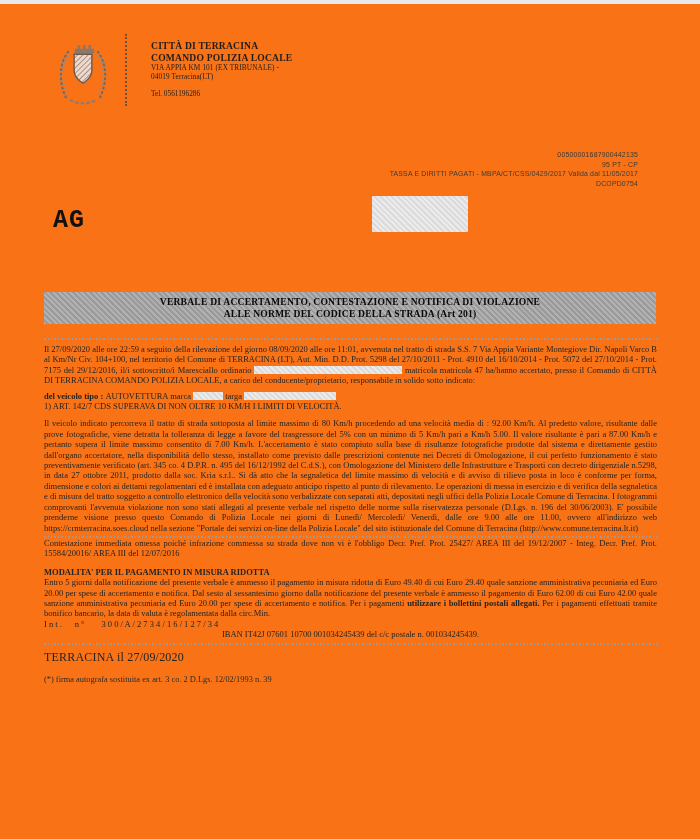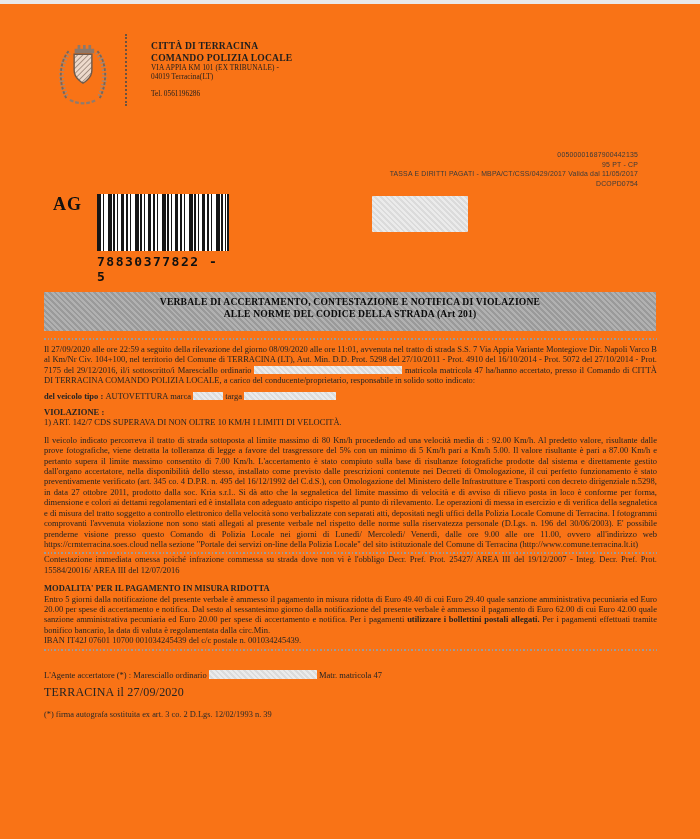--- a/index.html
+++ b/index.html
@@ -29,23 +29,23 @@
   
   .redact {
     background-color:#dbdbdb;
     background-image:repeating-linear-gradient(45deg, rgba(255,255,255,.45) 0 2px, rgba(0,0,0,0) 2px 4px);
   }
   .postal-redaction { position:absolute; top:192px; left:372px; width:96px; height:36px; border-radius:1px; }
   .r-inline { display:inline-block; vertical-align:baseline; height:8px; transform:translateY(1px); }
 
   
   .ag-label {
-    position:absolute; top:190px; left:53px;
-    font-family:Liberation Serif, serif;
-    font-weight:bold; font-size:18px; letter-spacing:1px; color:#111;
+    position:absolute; top:202px; left:53px;
+    font-family:Liberation Mono, monospace;
+    font-weight:bold; font-size:25px; letter-spacing:1px; color:#111;
   }
   .barcode-wrap { position:absolute; top:190px; left:97px; width:134px; text-align:left; }
   .barcode-bars {
     height:57px; width:132px;
     background:repeating-linear-gradient(90deg,
       #161616 0 2px, #fff 2px 4px,
       #161616 4px 5px, #fff 5px 9px,
       #161616 9px 13px, #fff 13px 14px,
       #161616 14px 16px, #fff 16px 18px,
       #161616 18px 19px, #fff 19px 22px,
@@ -55,21 +55,21 @@
   .barcode-number {
     margin-top:3px; font-family:"DejaVu Sans Mono","Liberation Mono",monospace;
     font-weight:bold; font-size:13px; letter-spacing:1.5px; color:#111;
   }
 
   
   .banner {
     position:absolute; top:288px; left:44px; width:612px;
     background-color:#a2a2a2;
     background-image:repeating-linear-gradient(45deg, rgba(255,255,255,.16) 0 2px, rgba(0,0,0,.05) 2px 4px);
-    text-align:center; padding:4px 4px 12px; color:#090909;
+    text-align:center; padding:4px 4px 5px; color:#090909;
   }
   .banner-l { font-weight:bold; font-size:9.6px; line-height:11.6px; letter-spacing:.2px; }
   .banner-l3 { font-size:8.8px; }
 
   
   .doc-body {
     position:absolute; top:334px; left:44px; width:613px;
     font-size:8.5px; line-height:10.4px; text-align:justify; color:#242424;
   }
   .dotsep {
@@ -118,53 +118,48 @@
   <div class="postal">
     <div>00500001687900442135</div>
     <div>95 PT  -  CP</div>
     <div>TASSA E DIRITTI PAGATI - MBPA/CT/CSS/0429/2017 Valida dal 11/05/2017</div>
     <div>DCOPD0754</div>
   </div>
 
   <div class="redact postal-redaction"></div>
 
   <div class="ag-label">AG</div>
-  <div class="barcode-wrap">
-    <div class="barcode-bars"></div>
-    <div class="barcode-number">78830377822 - 5</div>
-  </div>
 
   <div class="banner">
     <div class="banner-l">VERBALE DI ACCERTAMENTO, CONTESTAZIONE E NOTIFICA DI VIOLAZIONE</div>
     <div class="banner-l">ALLE NORME DEL CODICE DELLA STRADA (Art 201)</div>
   </div>
 
   <div class="doc-body">
     <div class="dotsep" style="margin-top:0;"></div>
 
     <p style="margin-top:4px;"><span>Il 27/09/2020 alle ore 22:59 a seguito della rilevazione del giorno 08/09/2020 alle ore 11:01, avvenuta nel tratto di strada S.S. 7 Via Appia Variante Montegiove Dir. Napoli Varco B al Km/Nr Civ. 104+100, nel territorio del Comune di TERRACINA (LT), Aut. Min. D.D. Prot. 5298 del 27/10/2011 - Prot. 4910 del 16/10/2014 - Prot. 5072 del 27/10/2014 - Prot. 7175 del 29/12/2016, il/i sottoscritto/i Maresciallo ordinario </span><span class="redact r-inline" style="width:148px;"></span><span> matricola matricola 47 ha/hanno accertato, presso il Comando di CITTÀ DI TERRACINA COMANDO POLIZIA LOCALE, a carico del conducente/proprietario, responsabile in solido sotto indicato:</span></p>
 
 
     <div class="field-line mt5"><span class="b">del veicolo tipo : </span><span>AUTOVETTURA </span><span>marca </span><span class="redact r-inline" style="width:30px;"></span><span> targa </span><span class="redact r-inline" style="width:92px;"></span></div>
 
-    <div class="field-line mt6 b">VIOLAZIONE :</div>
     <div class="field-line" style="margin-top:0;">1) ART. 142/7 CDS SUPERAVA DI NON OLTRE 10 KM/H I LIMITI DI VELOCITÀ.</div>
 
     <p class="mt7">Il veicolo indicato percorreva il tratto di strada sottoposta al limite massimo di 80 Km/h procedendo ad una velocità media di : 92.00 Km/h. Al predetto valore, risultante dalle prove fotografiche, viene detratta la tolleranza di legge a favore del trasgressore del 5% con un minimo di 5 Km/h pari a Km/h 5.00. Il valore risultante è pari a 87.00 Km/h e pertanto supera il limite massimo consentito di 7.00 Km/h. L'accertamento è stato compiuto sulla base di risultanze fotografiche prodotte dal sistema e direttamente gestito dall'organo accertatore, nella disponibilità dello stesso, installato come previsto dalle prescrizioni contenute nei Decreti di Omologazione, il cui perfetto funzionamento è stato preventivamente verificato (art. 345 co. 4 D.P.R. n. 495 del 16/12/1992 del C.d.S.), con Omologazione del Ministero delle Infrastrutture e Trasporti con decreto dirigenziale n.5298, in data 27 ottobre 2011, prodotto dalla soc. Kria s.r.l.. Si dà atto che la segnaletica del limite massimo di velocità e di avviso di rilievo posta in loco è conforme per forma, dimensione e colori ai dettami regolamentari ed è installata con adeguato anticipo rispetto al punto di rilevamento. Le operazioni di messa in esercizio e di verifica della segnaletica e di misura del tratto soggetto a controllo elettronico della velocità sono verbalizzate con separati atti, depositati negli uffici della Polizia Locale Comune di Terracina. I fotogrammi comprovanti l'avvenuta violazione non sono stati allegati al presente verbale nel rispetto delle norme sulla riservatezza personale (D.Lgs. n. 196 del 30/06/2003). E' possibile prenderne visione presso questo Comando di Polizia Locale nei giorni di Lunedì/ Mercoledì/ Venerdì, dalle ore 9.00 alle ore 11.00, ovvero all'indirizzo web https://crmterracina.soes.cloud nella sezione "Portale dei servizi on-line della Polizia Locale" del sito istituzionale del Comune di Terracina (http://www.comune.terracina.lt.it)</p>
 
     <div class="dotsep"></div>
 
     <p style="margin-top:0;">Contestazione immediata omessa poiché infrazione commessa su strada dove non vi è l'obbligo Decr. Pref. Prot. 25427/ AREA III del 19/12/2007 - Integ. Decr. Pref. Prot. 15584/20016/ AREA III del 12/07/2016</p>
 
     <div class="field-line mt8 b">MODALITA' PER IL PAGAMENTO IN MISURA RIDOTTA</div>
     <p style="margin-top:0;"><span>Entro 5 giorni dalla notificazione del presente verbale è ammesso il pagamento in misura ridotta di Euro 49.40 di cui Euro 29.40 quale sanzione amministrativa pecuniaria ed Euro 20.00 per spese di accertamento e notifica. Dal sesto al sessantesimo giorno dalla notificazione del presente verbale è ammesso il pagamento di Euro 62.00 di cui Euro 42.00 quale sanzione amministrativa pecuniaria ed Euro 20.00 per spese di accertamento e notifica. Per i pagamenti </span><span class="b">utilizzare i bollettini postali allegati.</span><span> Per i pagamenti effettuati tramite bonifico bancario, la data di valuta è regolamentata dalla circ.Min.</span></p>
-    <div style="text-align:left;">IBAN IT42J 07601 10700 001034245439 del c/c postale n. 001034245439.</div>
+    <div class="pre">I n t .      n °        3 0 0 / A / 2 7 3 4 / 1 6 / 1 2 7 / 3 4</div>
+    <div style="text-align:center;">IBAN IT42J 07601 10700 001034245439 del c/c postale n. 001034245439.</div>
 
     <div class="dotsep"></div>
 
-    <div class="agent-row"><span>L'Agente accertatore (*) : Maresciallo ordinario </span><span class="redact r-inline" style="width:108px; height:9px;"></span><span> Matr. matricola 47</span></div>
 
     <div class="place-date">TERRACINA il 27/09/2020</div>
 
     <div class="footnote">(*) firma autografa sostituita ex art. 3 co. 2 D.Lgs. 12/02/1993 n. 39</div>
   </div>
 
 </div>
 
 </body></html>

